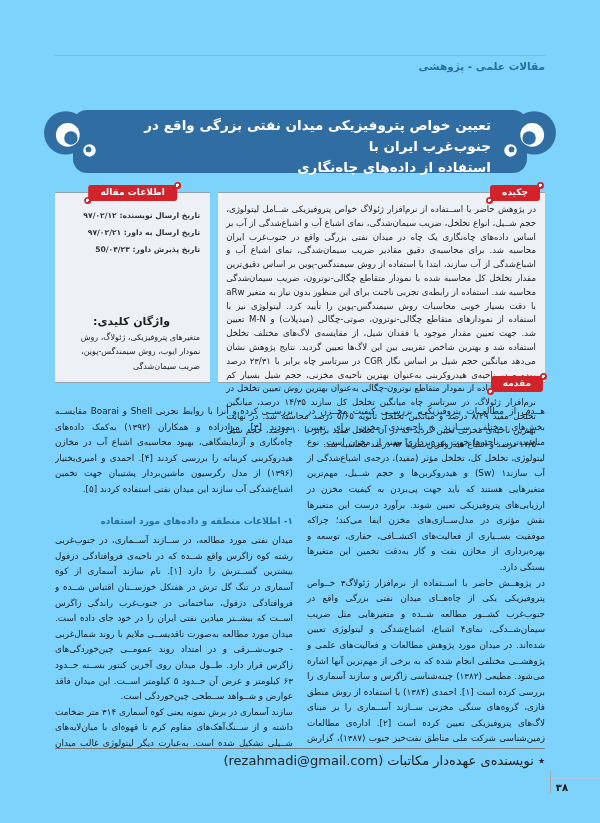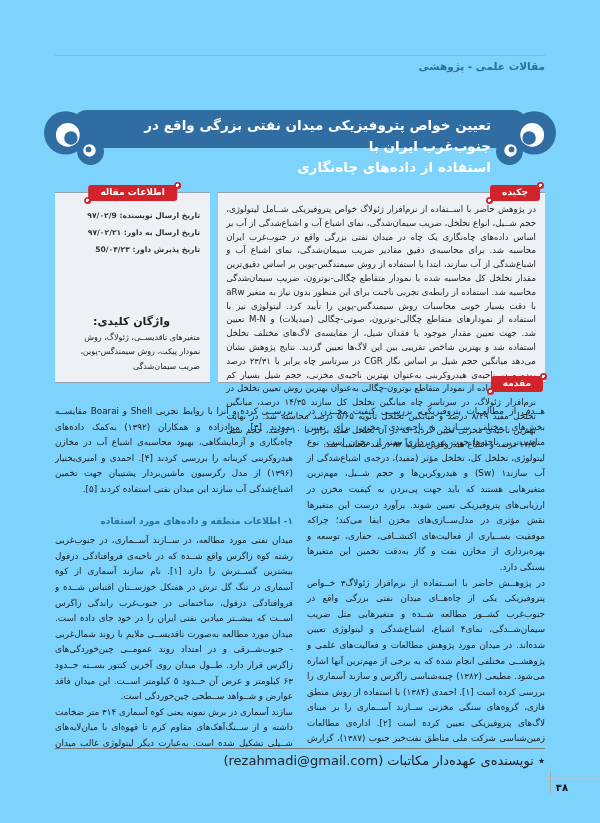--- a/index.html
+++ b/index.html
@@ -4,21 +4,21 @@
 <style>
   html,body{margin:0;padding:0;background:#fff;}
   .page{
     position:relative;width:600px;height:823px;background:#7dd3fc;
     font-family:"DejaVu Sans",sans-serif;direction:rtl;overflow:hidden;
   }
   
   .header-rule{position:absolute;top:55px;right:55px;left:55px;border-top:1.5px solid #8ab2d4;}
   .category{position:absolute;top:60px;right:55px;color:#2b6ca3;font-size:10.5px;font-weight:bold;}
   
-  .banner{position:absolute;top:110px;right:73px;left:73px;height:38px;background:#2f6da2;border-radius:14px;}
+  .banner{position:absolute;top:110px;right:73px;left:73px;height:63px;background:#2f6da2;border-radius:14px;}
   .banner-text{padding:5px 36px 0 22px;color:#fff;font-weight:bold;font-size:13.5px;line-height:21px;text-align:right;}
   .orn{position:absolute;width:62px;height:62px;top:-4px;}
   .orn-right{right:-30px;}
   .orn-left{left:-30px;transform:scaleX(-1);}
   
   .authors{position:absolute;top:167px;right:55px;left:55px;text-align:right;font-size:8.5px;font-weight:bold;color:#222;}
   .red-bar{display:inline-block;width:3px;height:11px;background:#d2232a;vertical-align:-2px;margin-left:5px;}
   
   .info-row{position:absolute;top:192px;right:55px;left:55px;height:191px;display:flex;gap:8px;}
   .box{background:#edf1f6;border-top:1px solid #93a0b0;border-bottom:1px solid #93a0b0;position:relative;box-sizing:border-box;}
@@ -92,34 +92,34 @@
     <div class="box abstract-box">
       <div class="ribbon">چکیده</div>
       <div class="abstract-text">در پژوهش حاضر با اســتفاده از نرم‌افزار ژئولاگ خواص پتروفیزیکی شــامل لیتولوژی، حجم شــیل، انواع تخلخل، ضریب سیمان‌شدگی، نمای اشباع آب و اشباع‌شدگی از آب بر اساس داده‌های چاه‌نگاری یک چاه در میدان نفتی بزرگی واقع در جنوب‌غرب ایران محاسبه شد. برای محاسبه‌ی دقیق مقادیر ضریب سیمان‌شدگی، نمای اشباع آب و اشباع‌شدگی از آب سازند، ابتدا با استفاده از روش سیمندگس-پوین بر اساس دقیق‌ترین مقدار تخلخل کل محاسبه شده با نمودار متقاطع چگالی-نوترون، ضریب سیمان‌شدگی محاسبه شد. استفاده از رابطه‌ی تجربی ناجنت برای این منظور بدون نیاز به متغیر aRw با دقت بسیار خوبی محاسبات روش سیمندگس-پوین را تأیید کرد. لیتولوژی نیز با استفاده از نمودارهای متقاطع چگالی-نوترون، صوتی-چگالی (میدپلات) و M-N تعیین شد. جهت تعیین مقدار موجود یا فقدان شیل، از مقایسه‌ی لاگ‌های مختلف تخلخل استفاده شد و بهترین شاخص تقریبی بین این لاگ‌ها تعیین گردید. نتایج پژوهش نشان می‌دهد میانگین حجم شیل بر اساس نگار CGR در سرتاسر چاه برابر با ۲۳/۳۱ درصد بوده و در ناحیه‌ی هیدروکربنی به‌عنوان بهترین ناحیه‌ی مخزنی، حجم شیل بسیار کم است. با استفاده از نمودار متقاطع نوترون-چگالی به‌عنوان بهترین روش تعیین تخلخل در نرم‌افزار ژئولاگ، در سرتاسر چاه میانگین تخلخل کل سازند ۱۴/۳۵ درصد، میانگین تخلخل مفید ۸/۲۹ درصد و میانگین تخلخل ثانویه ۵/۶۵ درصد محاسبه شد. در نهایت بهترین ناحیه‌ی مخزنی تعیین گردید که در آن تخلخل مفید برابر با ۱۰ درصد، حجم شیل ۱۷/۵ درصد و اشباع هیدروکربن تقریباً ۸۳ درصد محاسبه شد.</div>
     </div>
 
     <div class="box sidebar-box">
       <div class="ribbon">اطلاعات مقاله</div>
       <div class="dates">
         <div class="date-row">
           <span>تاریخ ارسال نویسنده:</span>
-          <span>۹۷/۰۲/9</span>
+          <span>۹۷/۰۲/۱۲</span>
         </div>
         <div class="date-row">
           <span>تاریخ ارسال به داور:</span>
           <span>۹۷/۰۲/۲۱</span>
         </div>
         <div class="date-row">
           <span>تاریخ پذیرش داور:</span>
           <span>50/۰۴/۲۳</span>
         </div>
       </div>
       <div class="keywords">
         <div class="kw-title">واژگان کلیدی:</div>
-        <div class="kw-text">متغیرهای تاقدیســی، ژئولاگ، روش نمودار پیکت، روش سیمندگس-پوین، ضریب سیمان‌شدگی</div>
+        <div class="kw-text">متغیرهای پتروفیزیکی، ژئولاگ، روش نمودار ایوب، روش سیمندگس-پوین، ضریب سیمان‌شدگی</div>
       </div>
     </div>
 
   </div>
 
   <div class="ribbon intro-ribbon">مقدمه</div>
 
   <div class="columns">
     <div class="col">
       <p>هــدف از مطالعــات پتروفیزیکی، بررســی کیفیت مخــزن در بخش‌های مختلف ســازند و ناحیه‌بندی مخزن برای تعیین مناسب‌ترین ناحیه‌ها جهت بهره‌برداری بهینه از مخزن است. نوع لیتولوژی، تخلخل کل، تخلخل مؤثر (مفید)، درجه‌ی اشباع‌شدگی از آب سازند۱ (Sw) و هیدروکربن‌ها و حجم شــیل، مهم‌ترین متغیرهایی هستند که باید جهت پی‌بردن به کیفیت مخزن در ارزیابی‌های پتروفیزیکی تعیین شوند. برآورد درست این متغیرها نقش مؤثری در مدل‌ســازی‌های مخزن ایفا می‌کند؛ چراکه موفقیت بســیاری از فعالیت‌های اکتشــافی، حفاری، توسعه و بهره‌برداری از مخازن نفت و گاز به‌دقت تخمین این متغیرها بستگی دارد.</p>

